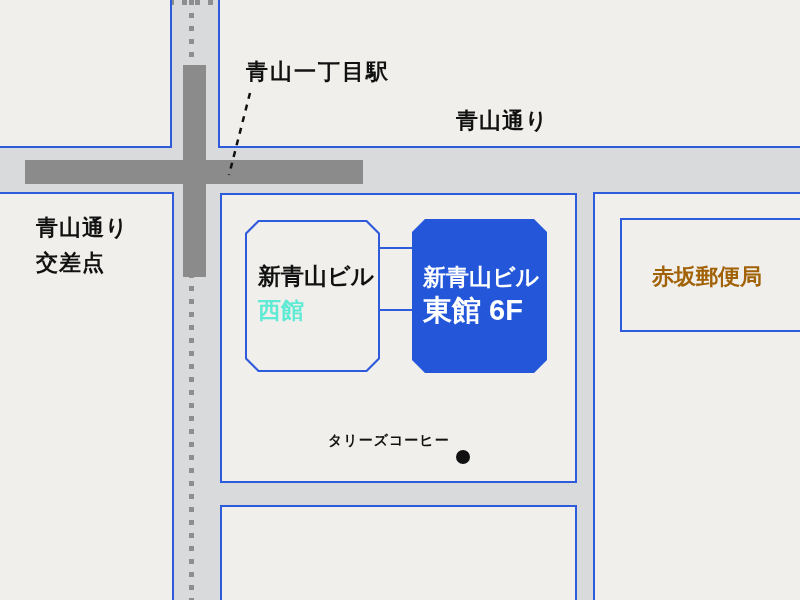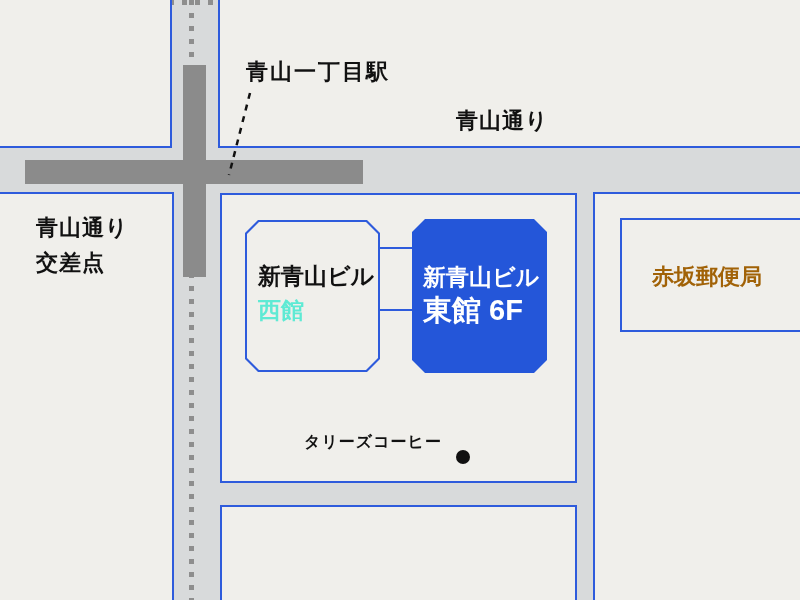--- a/index.html
+++ b/index.html
@@ -51,21 +51,21 @@
   .post-office{
     position:absolute;left:620px;top:218px;width:210px;height:114px;
     background:#f0efeb;border:2px solid #2e5bdc;box-sizing:border-box;
   }
   .post-office .bldg-label{left:30px;top:42px;font-size:22px;color:#a16207;}
   
   .maplabel{position:absolute;white-space:nowrap;color:#111;}
   .lbl-station{left:246px;top:57px;font-size:22px;letter-spacing:2px;}
   .lbl-street{left:456px;top:106px;font-size:22px;letter-spacing:1px;text-align:right;}
   .lbl-crossing{left:36px;top:210px;font-size:22px;line-height:35px;letter-spacing:1px;}
-  .lbl-coffee{left:304px;top:432px;font-size:16px;letter-spacing:1px;text-align:right;}
+  .lbl-coffee{left:328px;top:432px;font-size:14px;letter-spacing:1px;text-align:right;}
   .marker-dot{position:absolute;left:456px;top:450px;width:14px;height:14px;border-radius:50%;background:#111;}
   
   .pointer-svg{position:absolute;left:0;top:0;width:800px;height:600px;pointer-events:none;}
 </style>
 </head>
 <body>
 
 <div id="stage">
 
   <div class="dots-h"></div>

